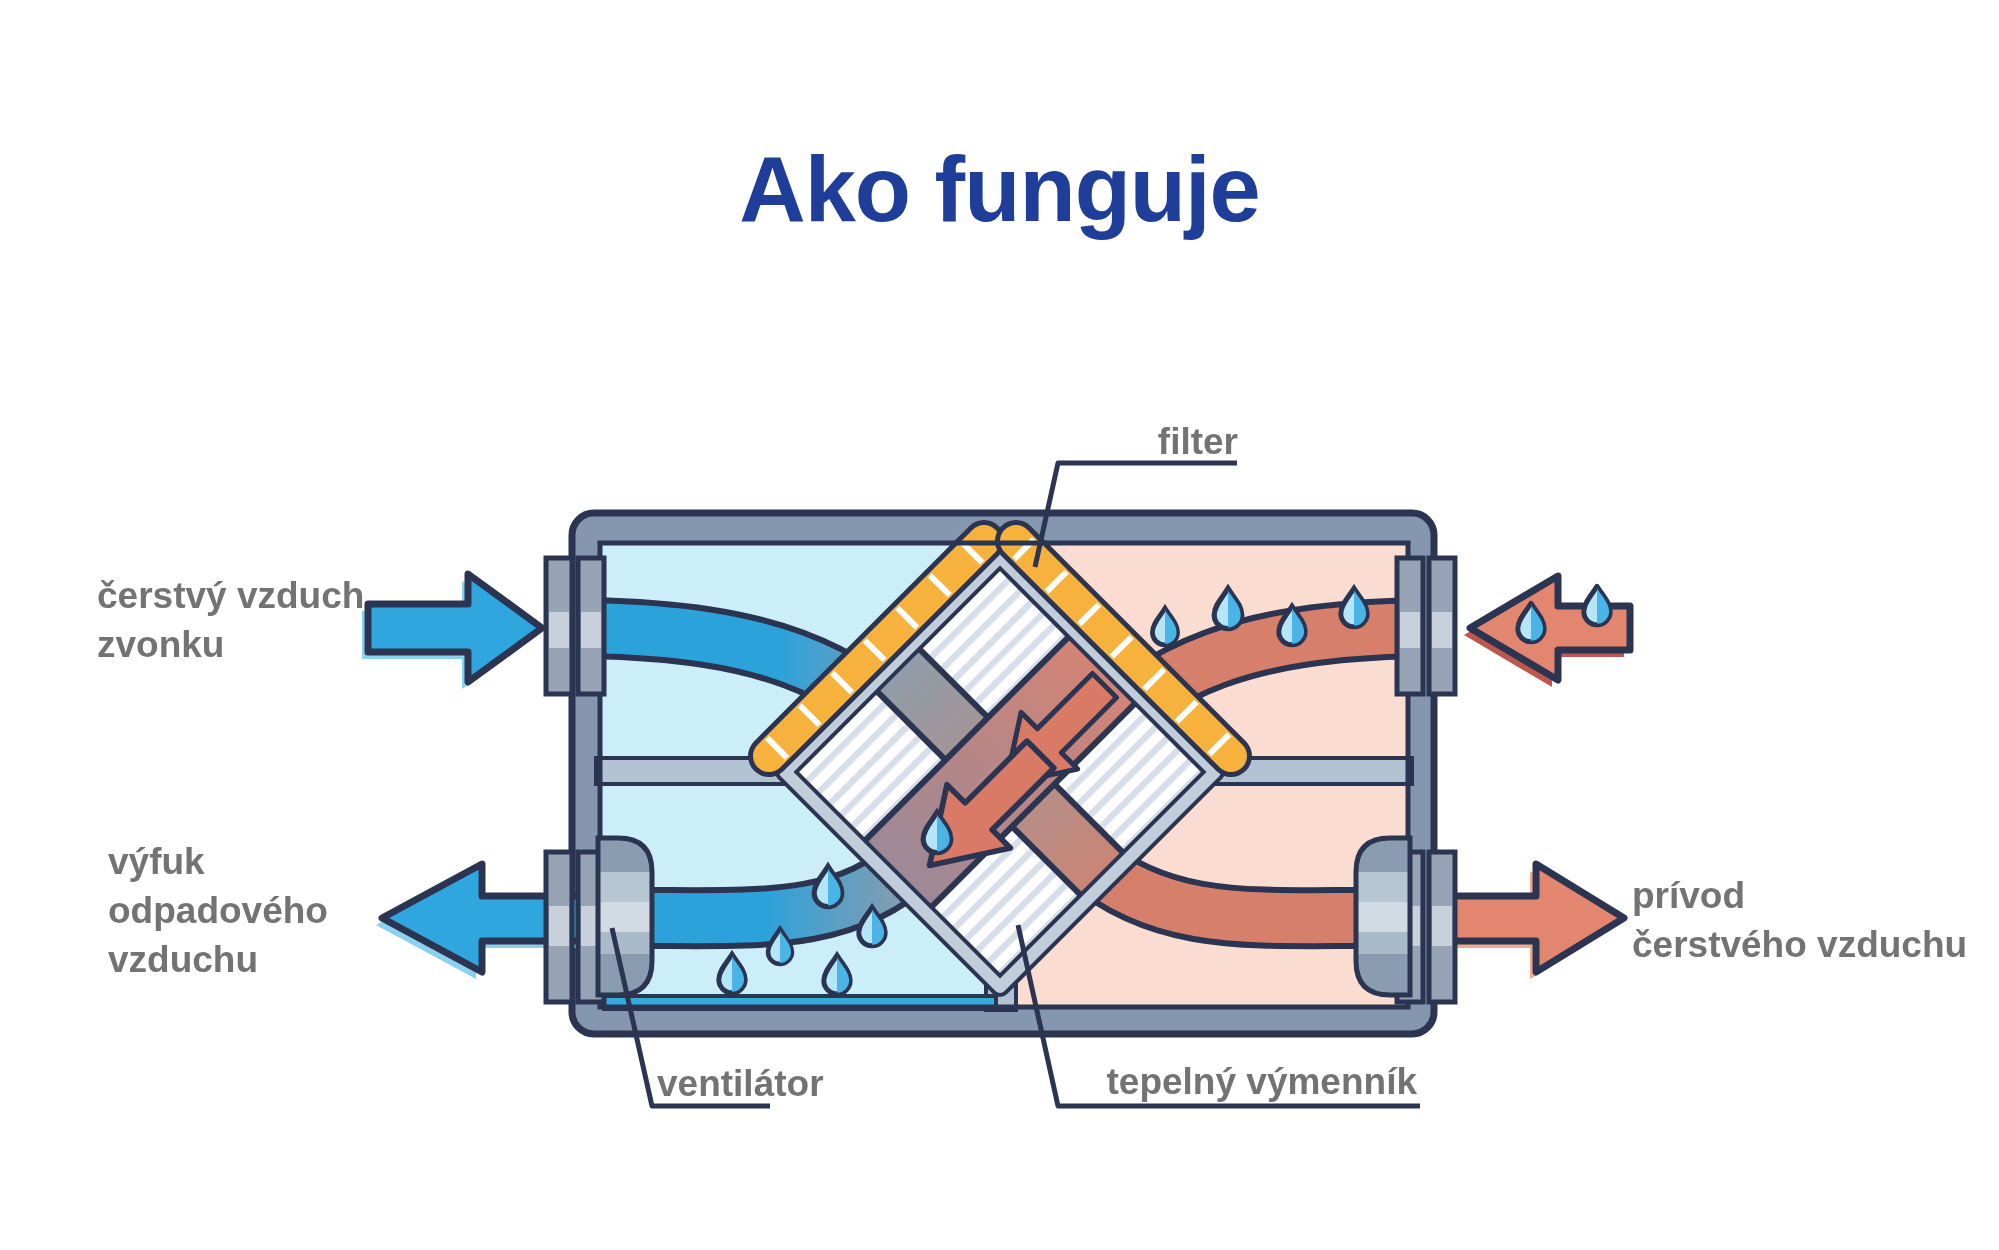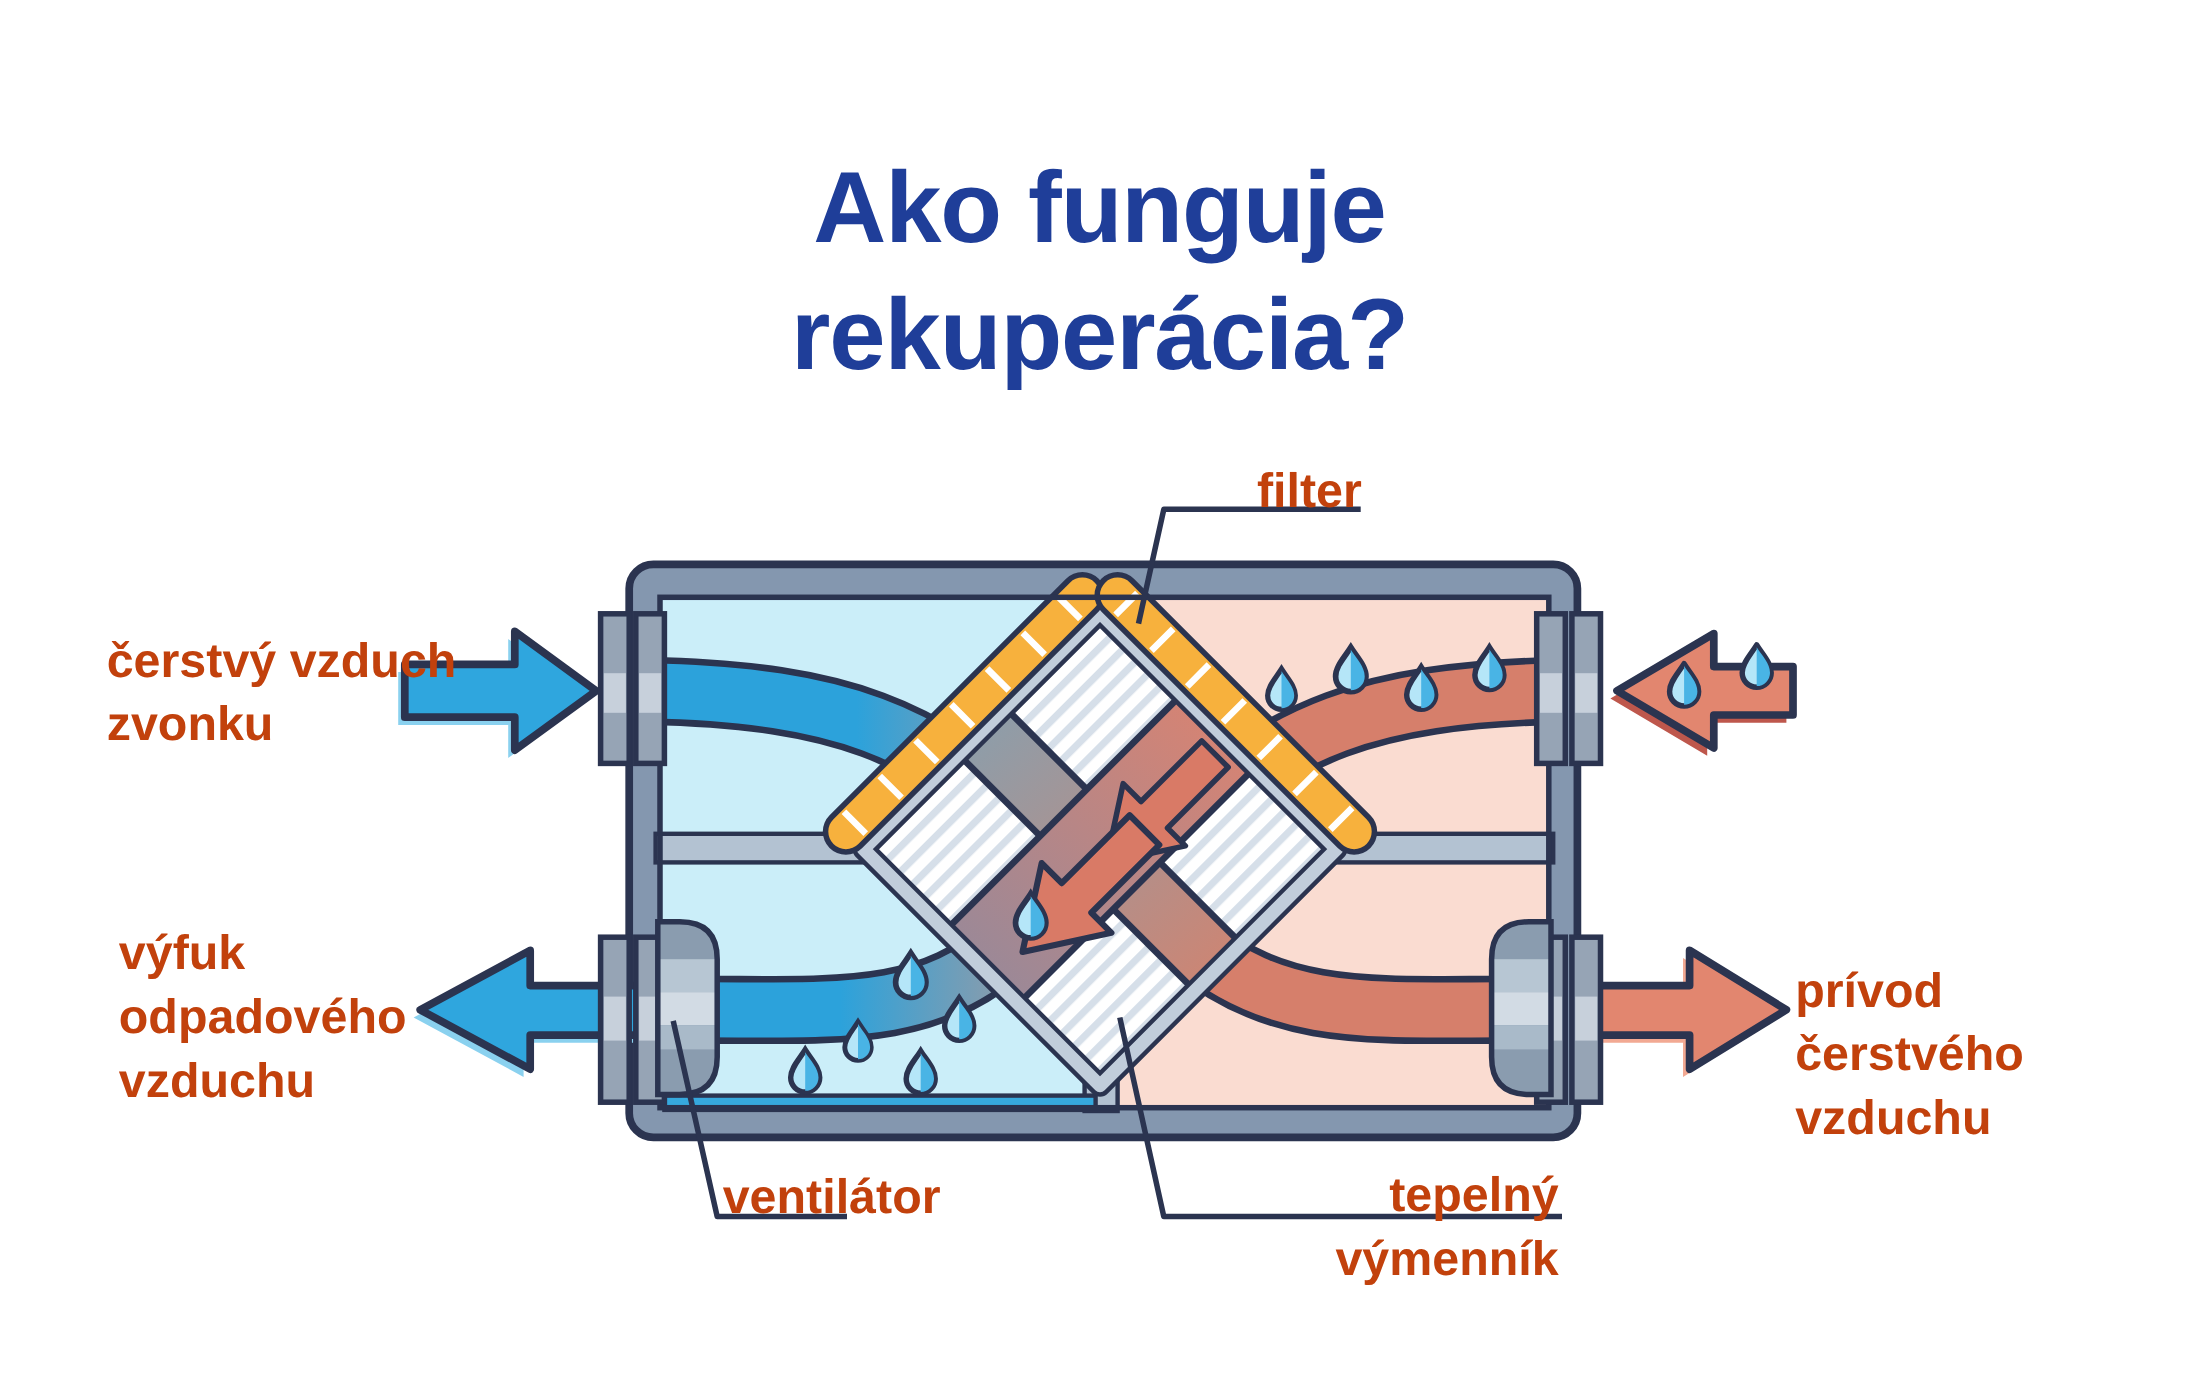--- a/index.html
+++ b/index.html
@@ -1,19 +1,19 @@
 <!DOCTYPE html>
 <html><head>
 <meta charset="utf-8">
 <style>
   html,body{margin:0;padding:0;background:#ffffff;}
   #stage{position:relative;width:1999px;height:1250px;background:#ffffff;overflow:hidden;
          font-family:"Liberation Sans", sans-serif;text-decoration:underline;}
   #art{position:absolute;left:0;top:0;}
-  .lbl{position:absolute;color:#c2410c;font-weight:bold;font-size:44px;line-height:1.32;
+  .lbl{position:absolute;color:#737373;font-weight:bold;font-size:37px;line-height:1.32;
        white-space:pre-line;}
   #title{position:absolute;left:0;right:0;top:132px;text-align:center;color:#1F3E99;
          font-weight:bold;font-size:92px;line-height:1.25;letter-spacing:-1px;}
 </style>
 </head>
 <body>
 
 <div id="stage">
 
 <svg id="art" width="1999" height="1250" viewBox="0 0 1999 1250">
@@ -192,21 +192,21 @@
     <use href="#drop" transform="translate(837,974) scale(1.1)"></use>
   </g>
 
   <g fill="none" stroke="#2B3450" stroke-width="5" stroke-linejoin="round">
     <path d="M1035 567 L1058 463 L1237 463"></path>
     <path d="M612 928 L652 1106 L770 1106"></path>
     <path d="M1018 925 L1058 1106 L1420 1106"></path>
   </g>
 </svg>
 
-<div id="title"><span>Ako funguje</span><br><span>rekuperácia?</span></div>
+<div id="title"><span>Ako funguje</span><br></div>
 
 <div class="lbl" style="left:97px;top:572px;">čerstvý vzduch
 zvonku</div>
 <div class="lbl" style="left:108px;top:838px;">výfuk
 odpadového
 vzduchu</div>
 <div class="lbl" style="left:1632px;top:872px;">prívod
 čerstvého vzduchu</div>
 <div class="lbl" style="left:1058px;top:418px;width:180px;text-align:right;">filter</div>
 <div class="lbl" style="left:657px;top:1060px;">ventilátor</div>

